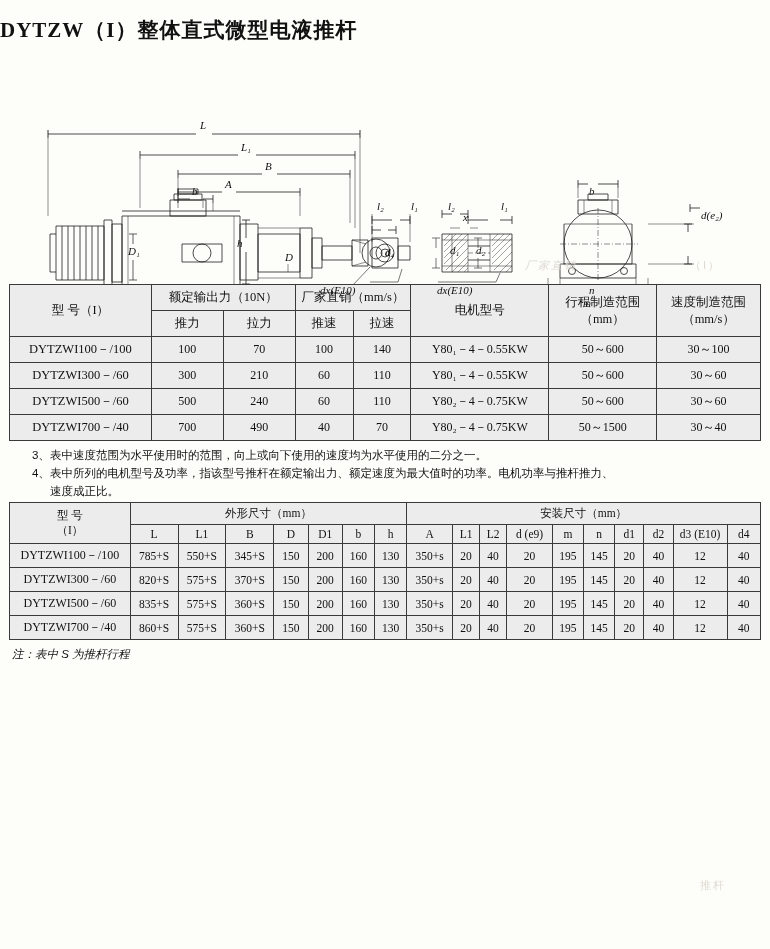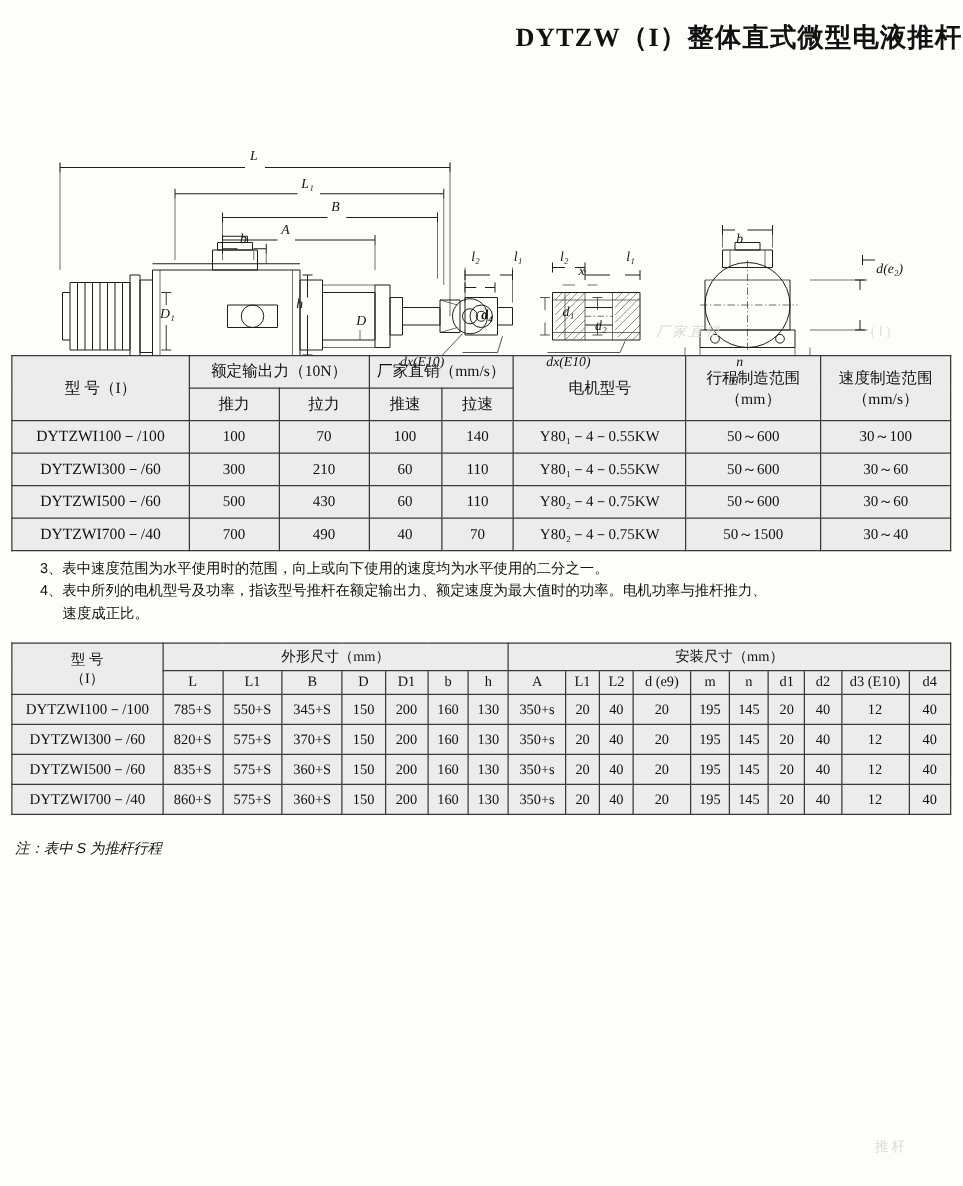--- a/index.html
+++ b/index.html
@@ -6,21 +6,21 @@
   html, body {
     margin: 0; padding: 0;
     width: 770px; height: 949px;
     background: #fdfdfa;
     font-family: "Liberation Serif", serif;
     color: #111;
   }
   .page { position: relative; width: 770px; height: 949px; overflow: hidden; }
 
   .title {
-    text-align: right;
+    text-align: left;
     font-size: 21px;
     font-weight: bold;
     letter-spacing: 1px;
     padding-top: 16px;
     font-family: "Liberation Serif", serif;
   }
 
   
   .drawing { position: relative; width: 770px; height: 236px; margin-top: 4px; }
   .drawing svg { position: absolute; left: 0; top: 0; }
@@ -68,21 +68,21 @@
     line-height: 1.55;
     padding: 6px 8px 2px 10px;
     font-family: "Liberation Sans", sans-serif;
   }
   .notes div { padding-left: 0; }
   .notes .ind { padding-left: 22px; }
 
   table.dims {
     border-collapse: collapse;
     width: 752px;
-    margin: 12px auto;
+    margin: 0 auto;
     background: #ececec;
     font-family: "Liberation Serif", serif;
     padding-left: 23px;
   }
   table.dims td, table.dims th {
     border: 1px solid #3a3a3a;
     text-align: center;
     font-weight: normal;
     font-size: 11.5px;
     padding: 3px 1px;
@@ -257,21 +257,21 @@
     <span class="dlabel" style="left:237px; top:189px;">h</span>
     <span class="dlabel" style="left:285px; top:203px;">D</span>
     <span class="dlabel" style="left:128px; top:197px;">D₁</span>
     <span class="dlabel" style="left:377px; top:152px;">l₂</span>
     <span class="dlabel" style="left:411px; top:152px;">l₁</span>
     <span class="dlabel" style="left:385px; top:198px;font-weight:bold;">d₄</span>
     <span class="dlabel" style="left:320px; top:236px;">dx(E10)</span>
     <span class="dlabel" style="left:448px; top:152px;">l₂</span>
     <span class="dlabel" style="left:501px; top:152px;">l₁</span>
     <span class="dlabel" style="left:450px; top:196px;">d₁</span>
-    <span class="dlabel" style="left:476px; top:207px;">d₂</span>
+    <span class="dlabel" style="left:476px; top:196px;">d₂</span>
     <span class="dlabel" style="left:463px; top:163px;">x</span>
     <span class="dlabel" style="left:437px; top:236px;">dx(E10)</span>
     <span class="dlabel" style="left:589px; top:137px;">b</span>
     <span class="dlabel" style="left:701px; top:161px;">d(e₂)</span>
     <span class="dlabel" style="left:589px; top:236px;">n</span>
     <span class="dlabel" style="left:583px; top:249px;">m</span>
   </div>
 
 
   <table class="spec">
@@ -317,21 +317,21 @@
         <td>210</td>
         <td>60</td>
         <td>110</td>
         <td>Y80₁－4－0.55KW</td>
         <td>50～600</td>
         <td>30～60</td>
       </tr>
       <tr>
         <td class="model">DYTZWI500－/60</td>
         <td>500</td>
-        <td>430</td>
+        <td>240</td>
         <td>60</td>
         <td>110</td>
         <td>Y80₂－4－0.75KW</td>
         <td>50～600</td>
         <td>30～60</td>
       </tr>
       <tr>
         <td class="model">DYTZWI700－/40</td>
         <td>700</td>
         <td>490</td>
@@ -481,15 +481,15 @@
         <td>12</td>
         <td>40</td>
       </tr>
     </tbody>
   </table>
 
   <div class="footnote">注：表中 S 为推杆行程</div>
 
   <span class="ghost" style="left:525px; top:258px;font-style:italic;">厂家直销</span>
   <span class="ghost" style="left:690px; top:258px;">（I）</span>
-  <span class="ghost" style="left:700px; top:910px;">推杆</span>
+  <span class="ghost" style="left:700px; top:878px;">推杆</span>
 
 </div>
 
 </body></html>

